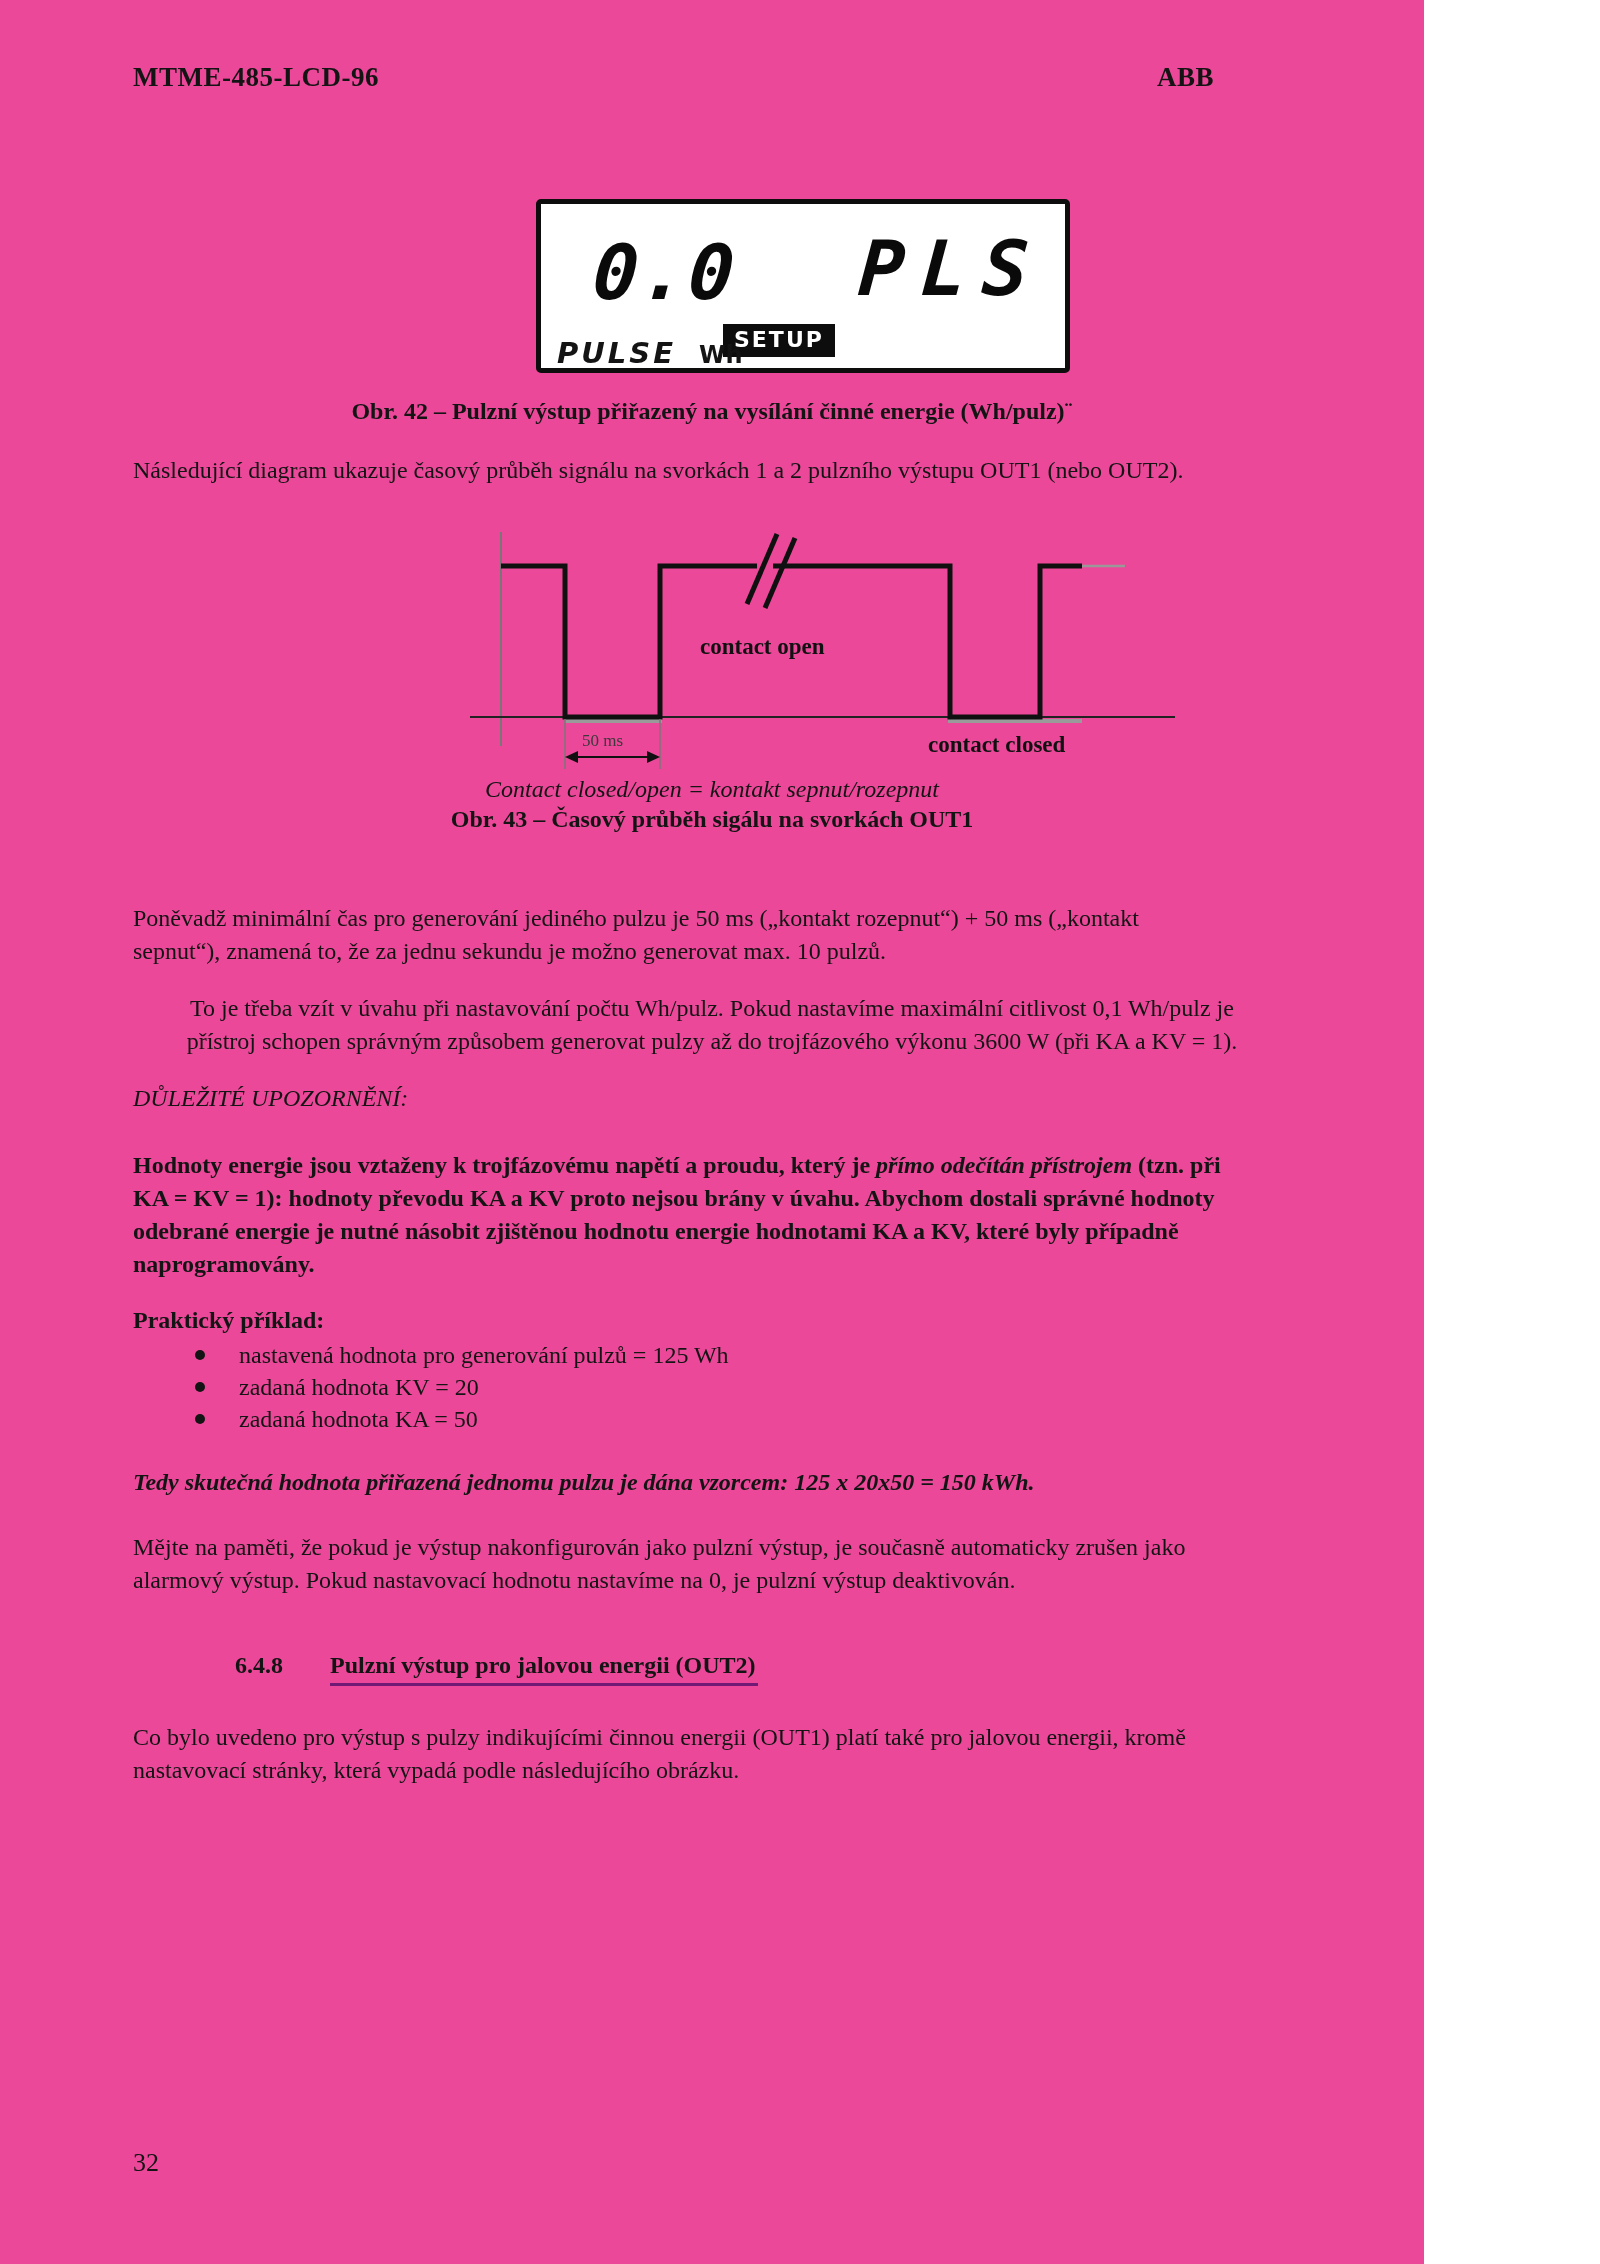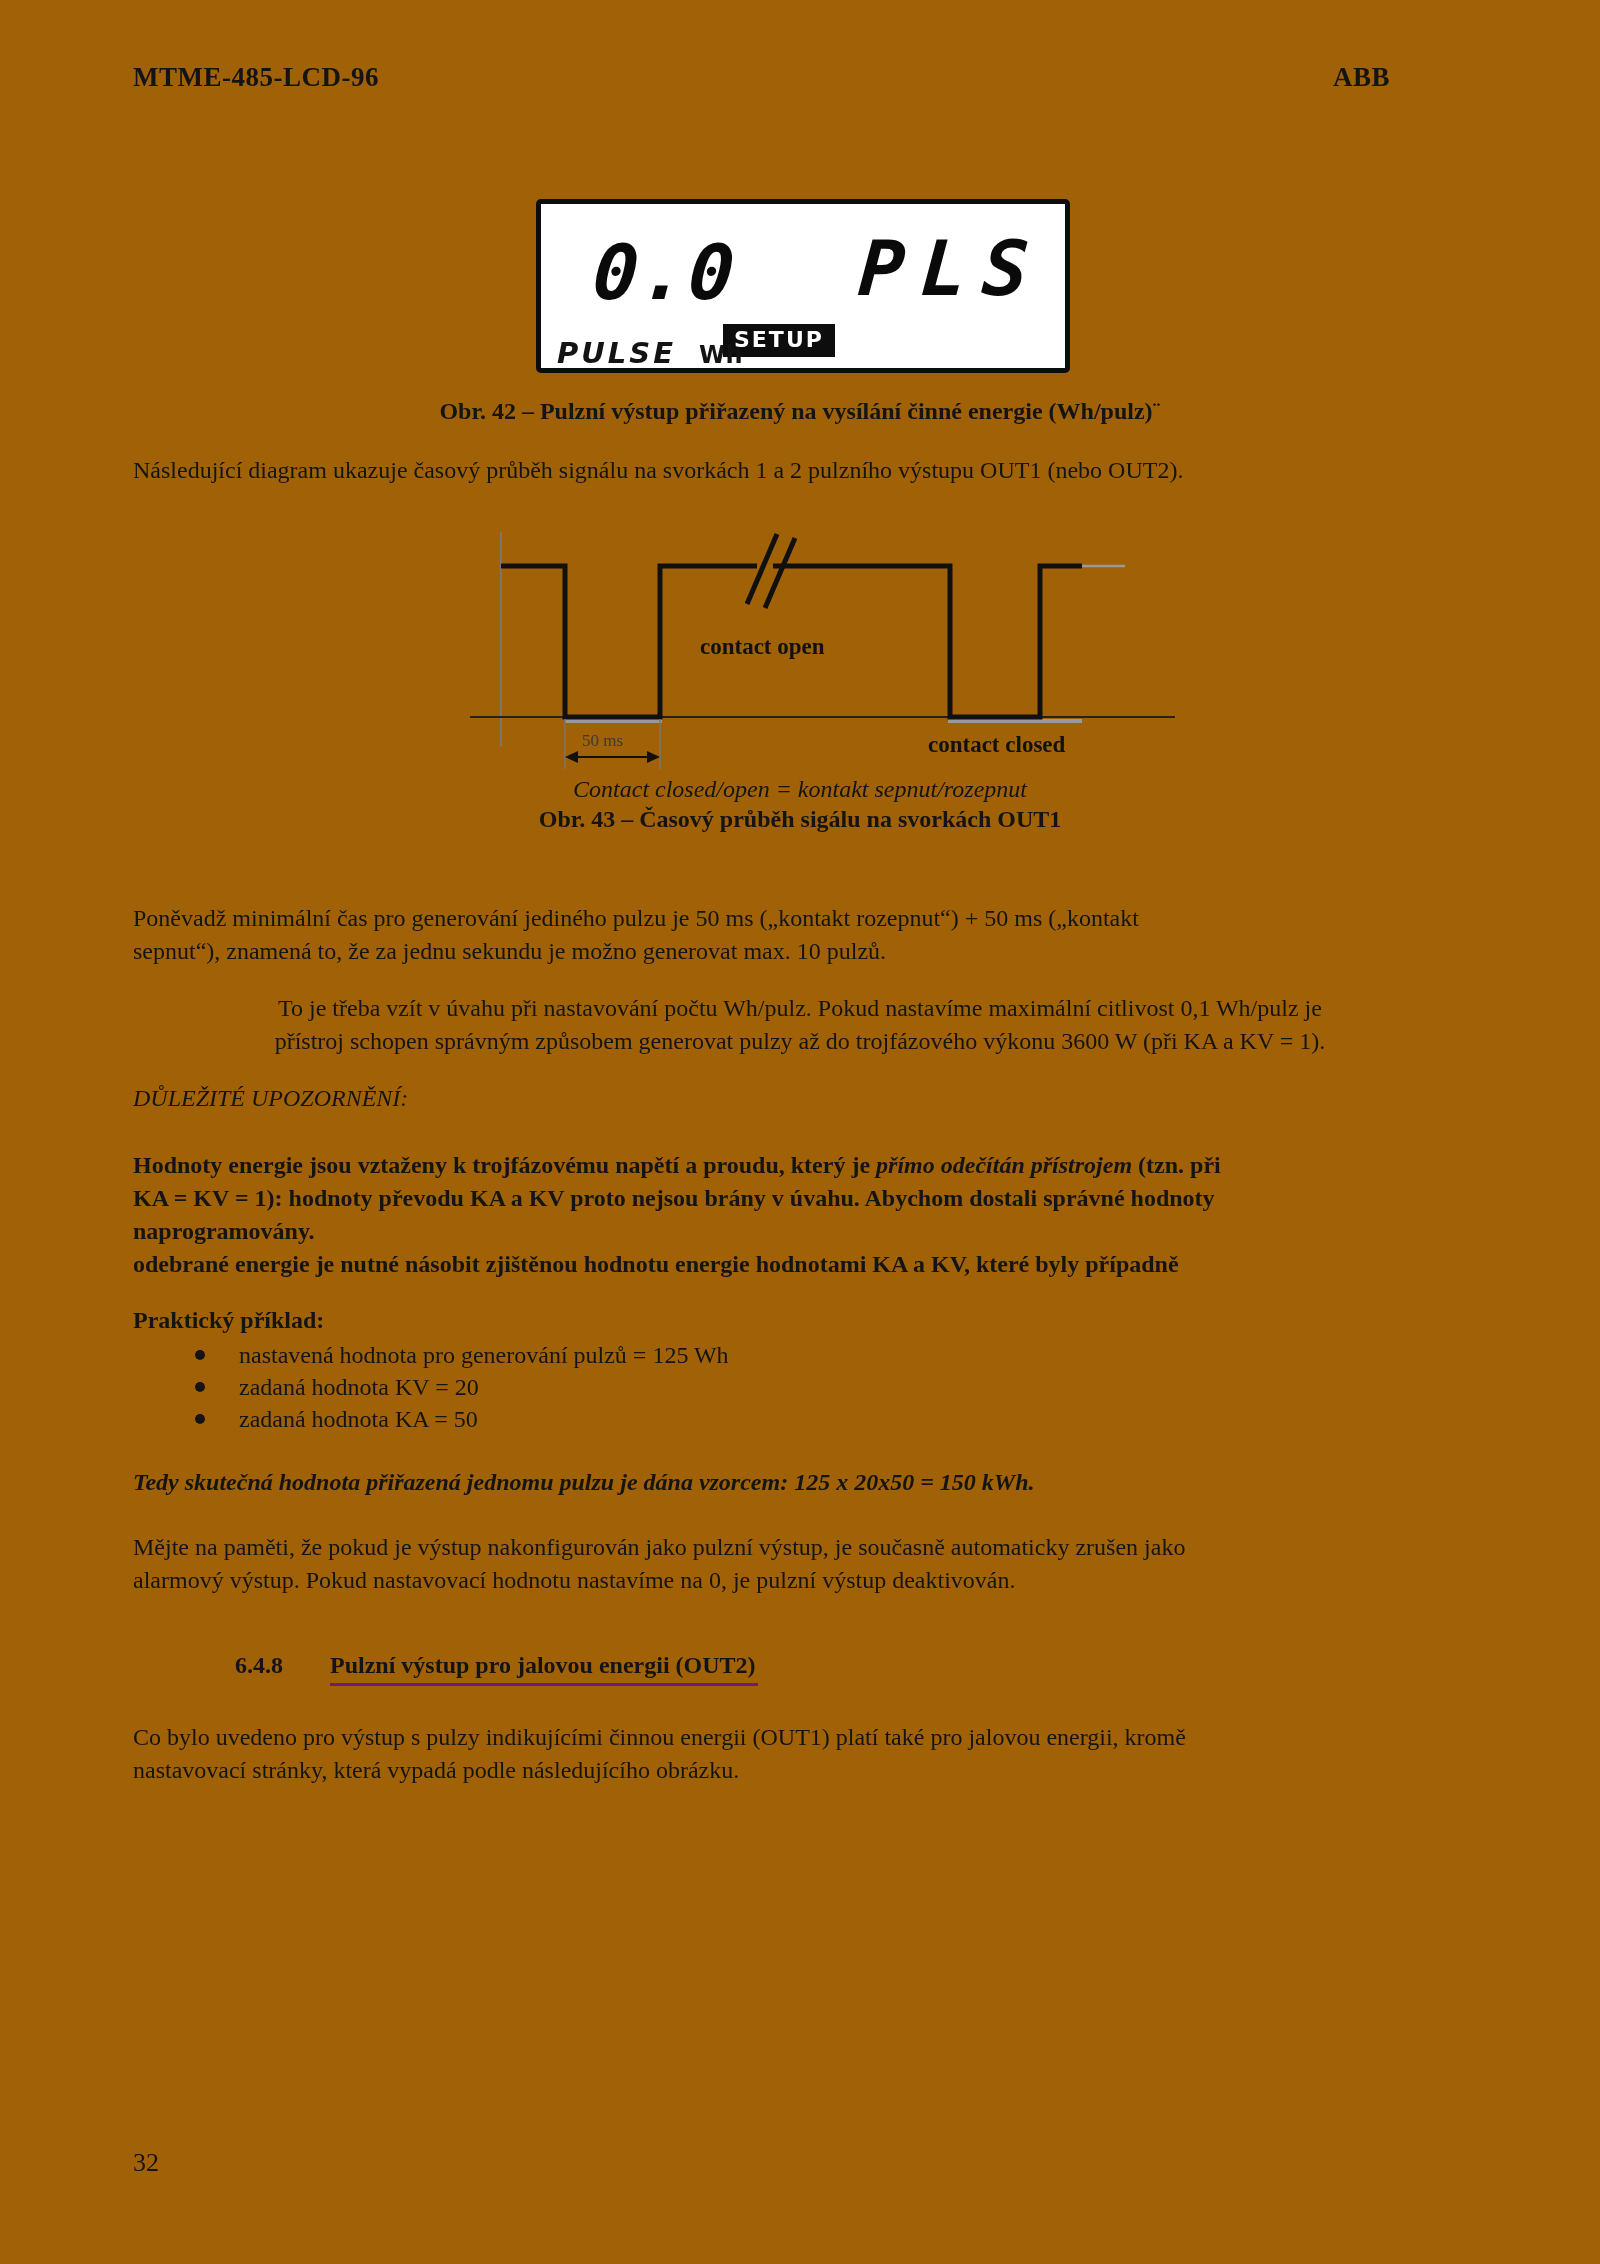--- a/index.html
+++ b/index.html
@@ -1,20 +1,20 @@
 <!DOCTYPE html>
 <html><head>
 <meta charset="utf-8">
 <style>
   html, body { margin: 0; padding: 0; background: #ffffff; }
   .page {
     position: relative;
-    width: 1600px;
+    width: 1424px;
     height: 2264px;
-    background: #a16207;
+    background: #ec4899;
     font-family: "Liberation Serif", serif;
     color: #141414;
     overflow: hidden;
   }
   .content { padding: 0 133px; }
 
   
   .header-row {
     padding-top: 62px;
     padding-right: 77px;
@@ -226,22 +226,22 @@
     <div class="para-consider">
       <div class="line">To je třeba vzít v úvahu při nastavování počtu Wh/pulz. Pokud nastavíme maximální citlivost 0,1 Wh/pulz  je</div>
       <div class="line">přístroj schopen správným způsobem generovat pulzy až do trojfázového výkonu 3600 W (při KA a KV = 1).</div>
     </div>
 
     <div class="notice-title">DŮLEŽITÉ UPOZORNĚNÍ:</div>
 
     <div class="notice-body">
       <div class="line bold"><span>Hodnoty energie jsou vztaženy k trojfázovému napětí a proudu, který je </span><span class="italic">přímo odečítán přístrojem</span><span> (tzn. při</span></div>
       <div class="line bold">KA = KV = 1): hodnoty převodu KA a KV proto nejsou brány v úvahu. Abychom dostali správné hodnoty</div>
+      <div class="line bold">odebrané energie je nutné násobit zjištěnou hodnotu energie hodnotami KA a KV, které byly případně</div>
       <div class="line bold">naprogramovány.</div>
-      <div class="line bold">odebrané energie je nutné násobit zjištěnou hodnotu energie hodnotami KA a KV, které byly případně</div>
     </div>
 
     <div class="practical-title">Praktický příklad:</div>
 
     <div class="bullet-list">
       <div class="bullet-item">
         <span class="bullet-marker"></span>
         <span>nastavená hodnota pro generování pulzů = 125 Wh</span>
       </div>
       <div class="bullet-item">

